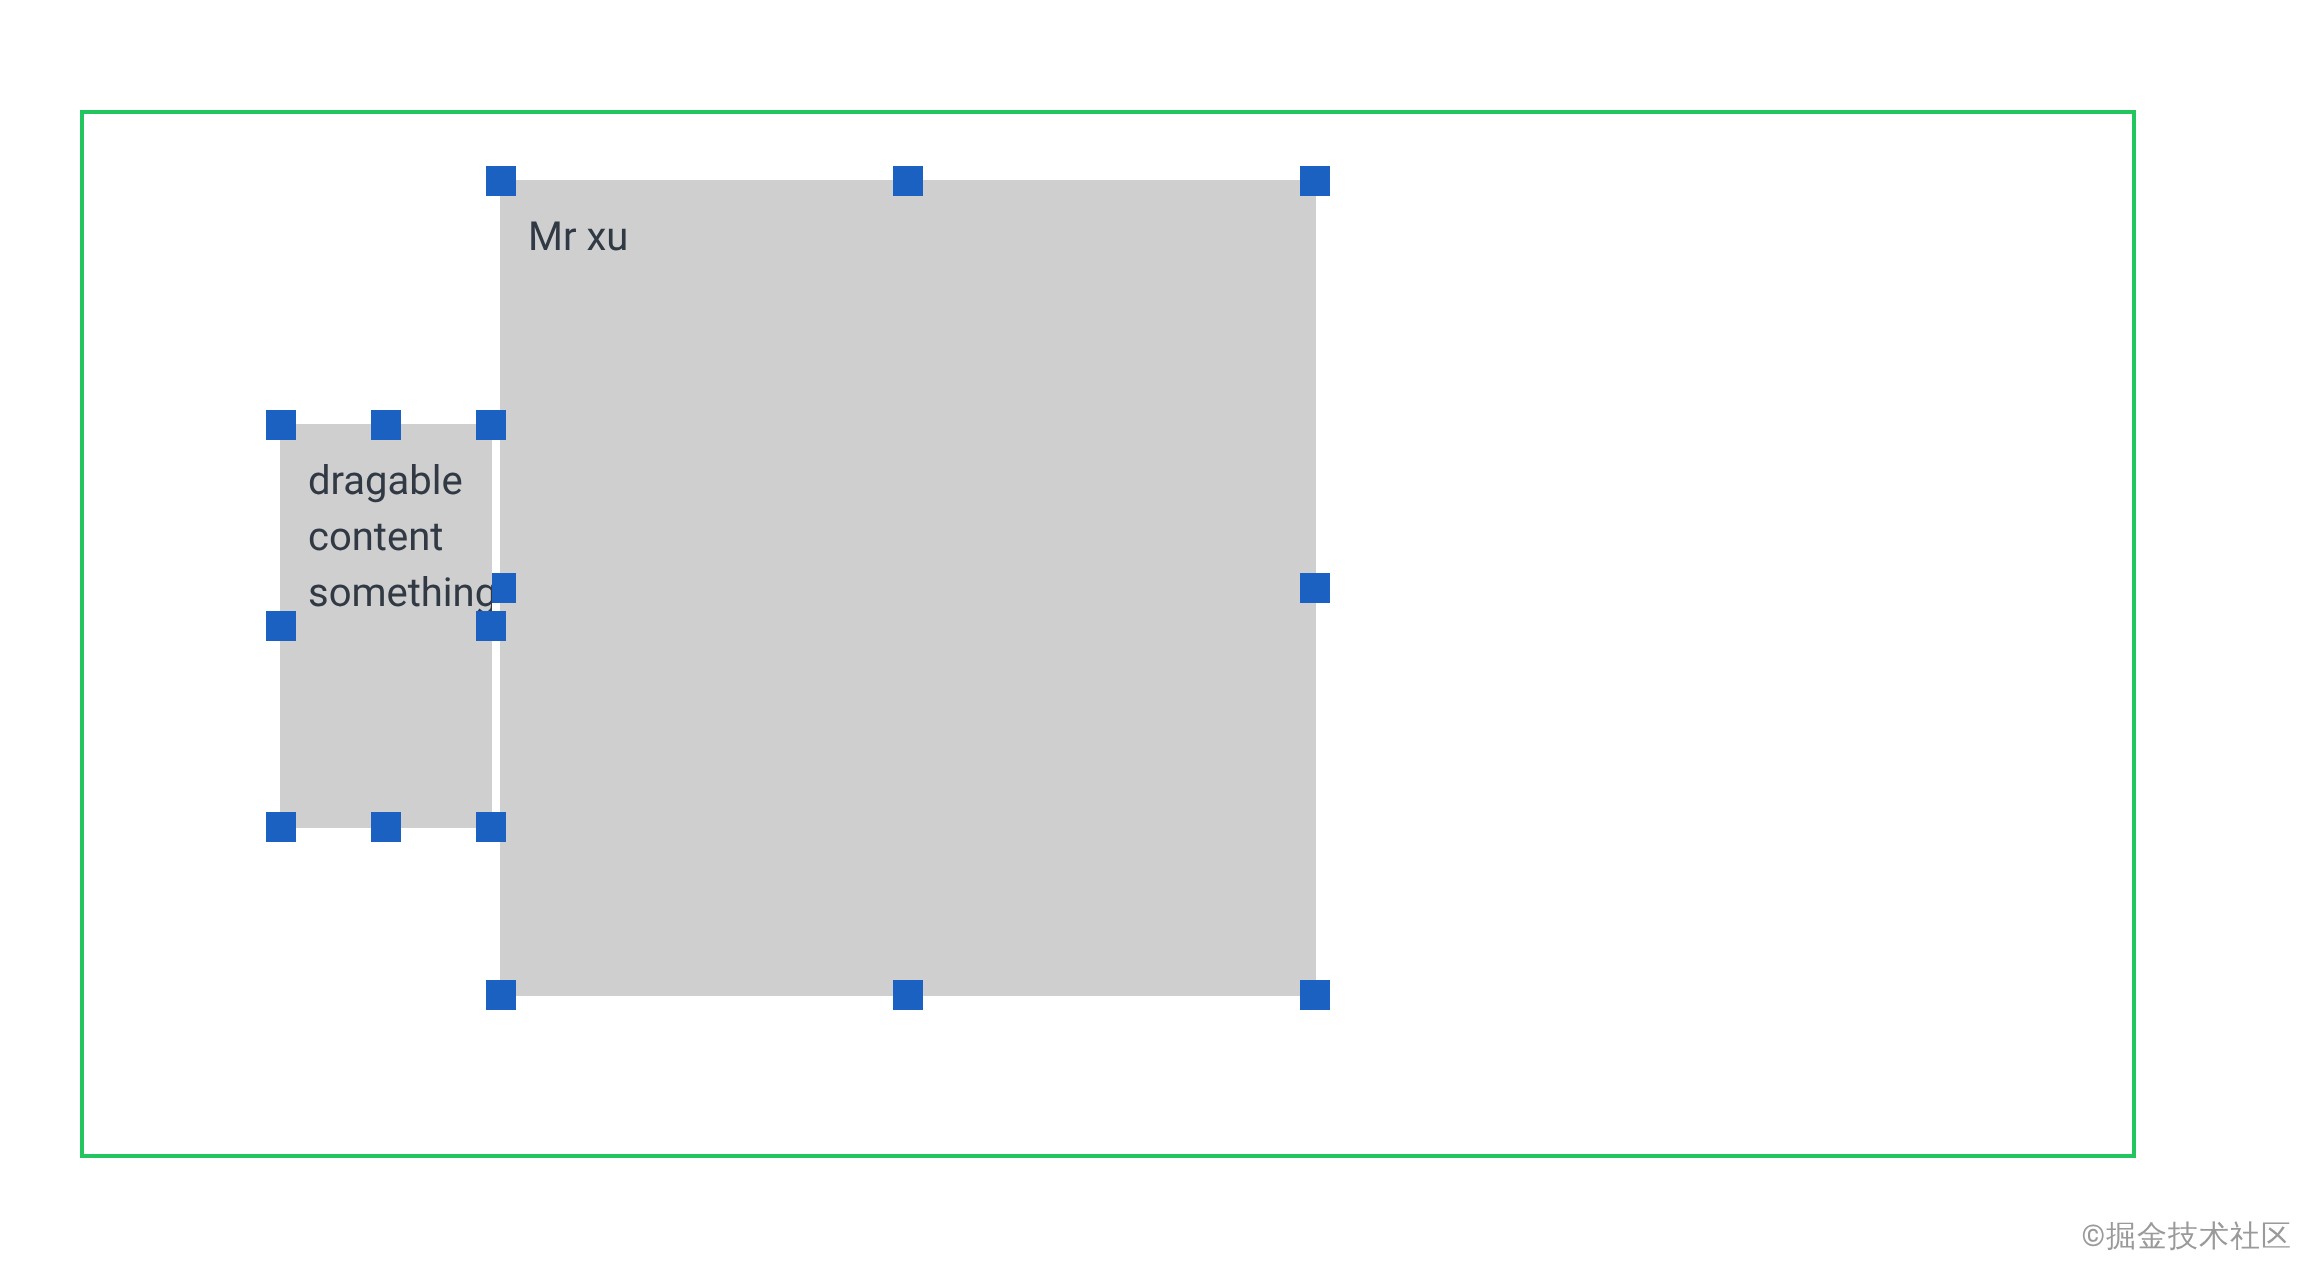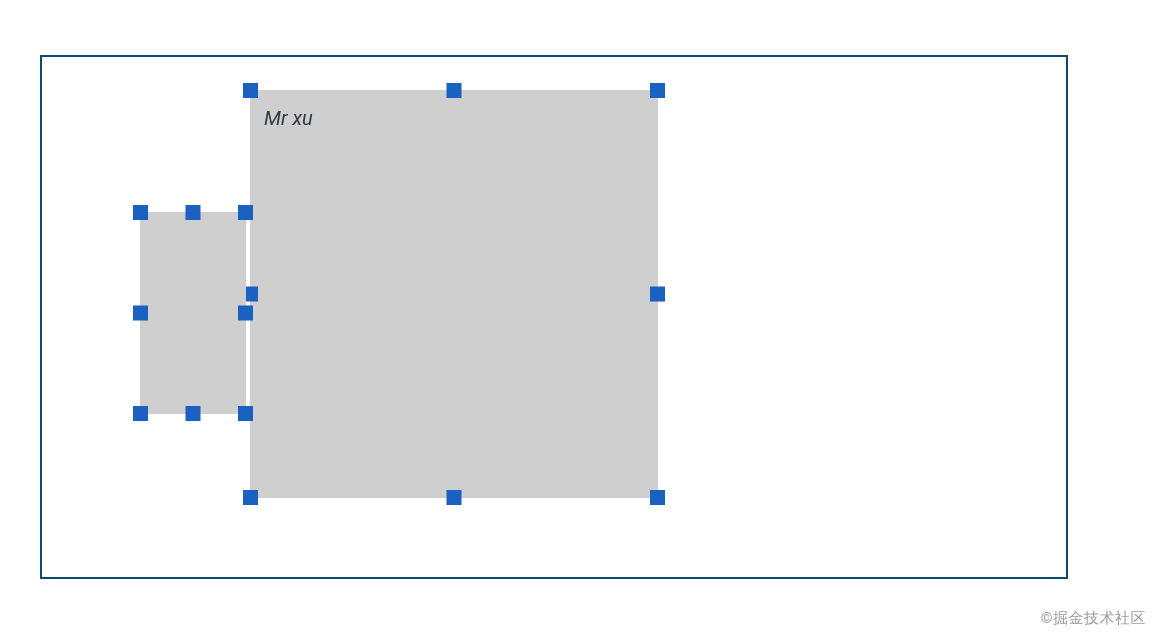--- a/index.html
+++ b/index.html
@@ -9,23 +9,22 @@
       background: #ffffff;
       font-family: -apple-system, BlinkMacSystemFont, "Segoe UI", Roboto, "Helvetica Neue", Arial, sans-serif;
       position: relative;
     }
     .canvas-frame {
       position: absolute;
       left: 40px;
       top: 55px;
       width: 1028px;
       height: 524px;
-      border: 2px solid #0c4a6e;
+      border: 2px solid #22c55e;
       background: #ffffff;
-      font-style: italic;
     }
     .selectable-box {
       position: absolute;
       background: #cfcfcf;
     }
     .box-label {
       position: absolute;
       top: 14px;
       left: 14px;
       font-size: 20px;
@@ -70,20 +69,21 @@
     <div class="handle h-n"></div>
     <div class="handle h-ne"></div>
     <div class="handle h-w"></div>
     <div class="handle h-e"></div>
     <div class="handle h-sw"></div>
     <div class="handle h-s"></div>
     <div class="handle h-se"></div>
   </div>
 
   <div class="selectable-box" style="left:98px; top:155px; width:106px; height:202px;">
+    <div class="box-label">dragable content something</div>
     <div class="handle h-nw"></div>
     <div class="handle h-n"></div>
     <div class="handle h-ne"></div>
     <div class="handle h-w"></div>
     <div class="handle h-e"></div>
     <div class="handle h-sw"></div>
     <div class="handle h-s"></div>
     <div class="handle h-se"></div>
   </div>
 

